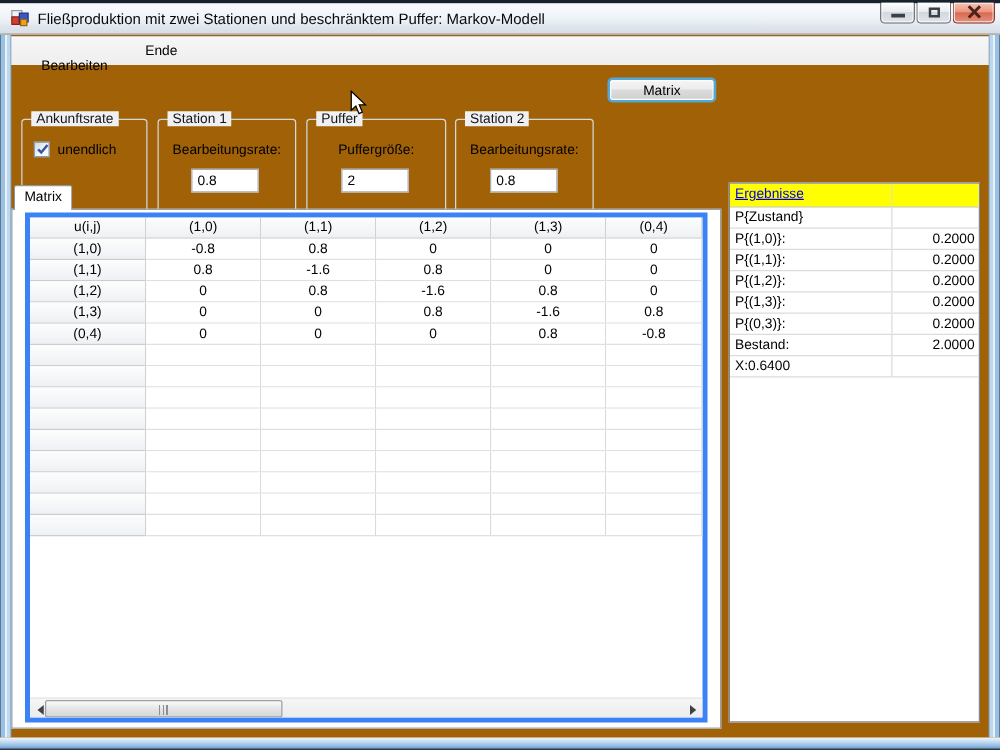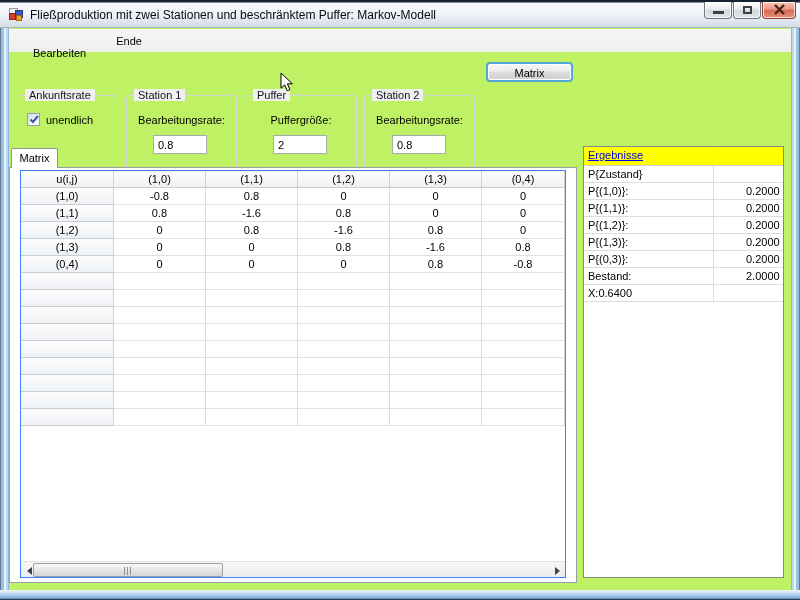--- a/index.html
+++ b/index.html
@@ -1,20 +1,20 @@
 <!DOCTYPE html>
 <html><head>
 <meta charset="utf-8">
 <style>
   html,body{margin:0;padding:0;background:#555;}
   *{box-sizing:border-box;}
   .window{
     position:relative;width:800px;height:600px;overflow:hidden;
     font-family:"Liberation Sans",sans-serif;font-size:11px;color:#000;
-    background:#bef264;
+    background:#a16207;
   }
   
   .titlebar{
     position:absolute;left:0;top:0;width:800px;height:28px;
     background:linear-gradient(180deg,#16222e 0,#16222e 2px,#f8fbfe 3px,#eef3f8 55%,#dfe5ed 80%,#d6dde6 100%);
     border-bottom:1px solid #a8b2be;
   }
   .title-icon{position:absolute;left:8px;top:7px;width:16px;height:16px;}
   .title-text{position:absolute;left:30px;top:8px;font-size:12px;color:#0a0a0a;white-space:nowrap;}
   .caption-buttons{position:absolute;top:2px;right:4px;display:flex;}
@@ -91,21 +91,21 @@
     background:#fff;border:1px solid #8f959d;border-bottom:none;border-radius:2px 2px 0 0;
     text-align:center;line-height:19px;
   }
   .tab-panel{
     position:absolute;left:9px;top:167px;width:568px;height:416px;
     background:#fff;border:1px solid #9aa0a8;
   }
   
   .grid{
     position:absolute;left:20px;top:170px;width:546px;height:408px;
-    background:#fff;border:1px solid #3b82f6;overflow:hidden;
+    background:#fff;border:4px solid #3b82f6;overflow:hidden;
   }
   .grid-row{display:flex;height:17px;}
   .gcell{
     width:92px;height:17px;line-height:16px;text-align:center;overflow:hidden;
     border-right:1px solid #dadada;border-bottom:1px solid #e0e0e0;background:#fff;
   }
   .gcell.last{flex:1;}
   .gcell.rowhdr,.gcell.colhdr{
     background:linear-gradient(180deg,#fdfdfd,#eef1f4);
     border-right:1px solid #cdd2d6;border-bottom:1px solid #c9ced2;

